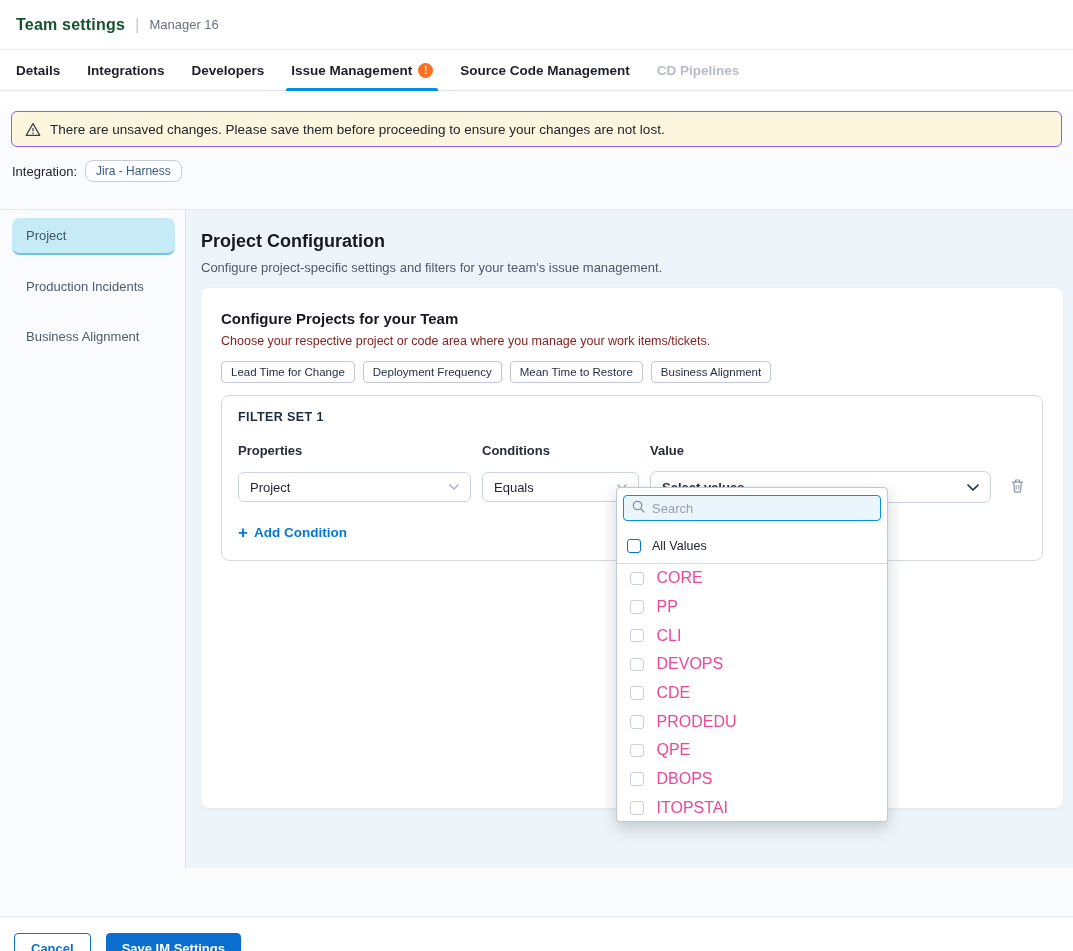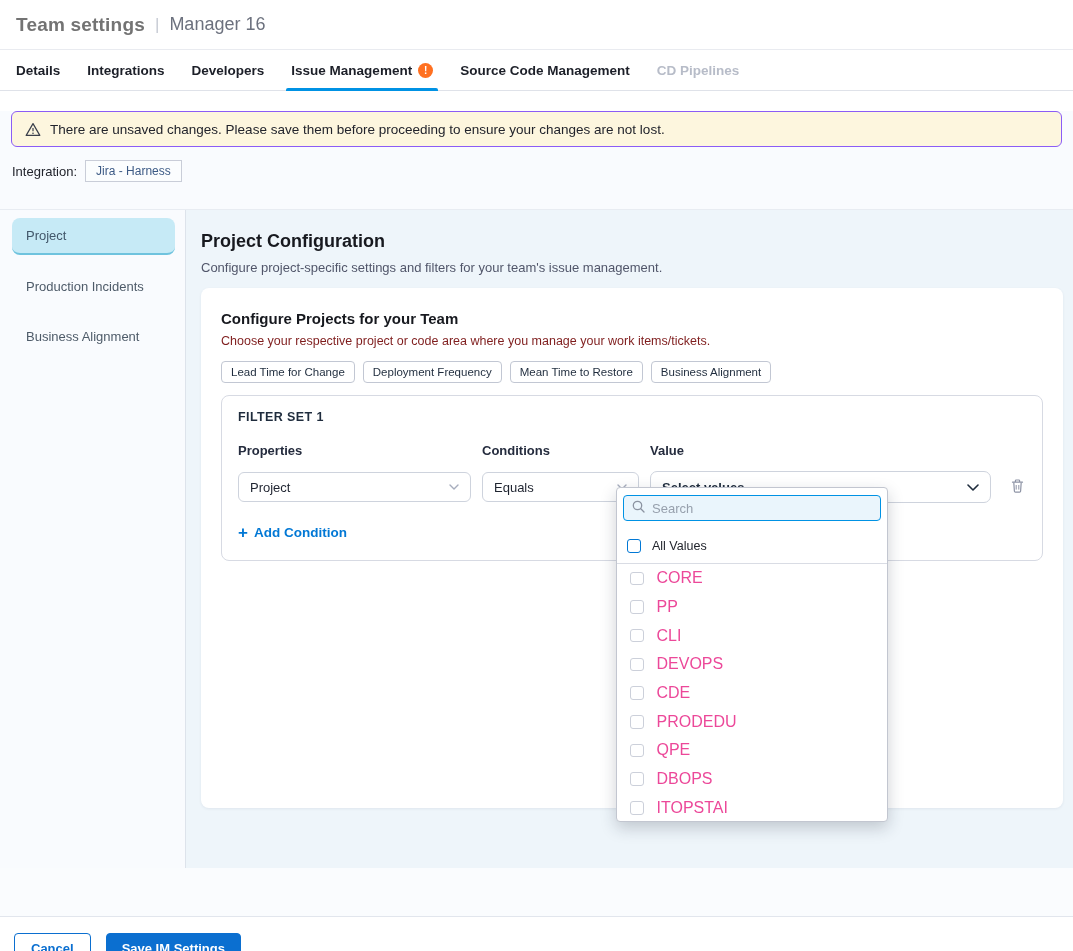--- a/index.html
+++ b/index.html
@@ -11,23 +11,23 @@
     position: relative;
     overflow: hidden;
     color: #1f2430;
   }
 
   
   .header {
     height: 50px; border-bottom: 1px solid #e9ebf0;
     display: flex; align-items: center; gap: 10px; padding: 0 16px;
   }
-  .header-title { font-size: 19px; font-weight: 700; color: #737373; letter-spacing: .2px; }
+  .header-title { font-size: 16px; font-weight: 700; color: #14532d; letter-spacing: .2px; }
   .header-sep { color: #c6cad3; font-size: 17px; font-weight: 300; }
-  .header-sub { font-size: 18px; color: #6c717e; }
+  .header-sub { font-size: 13px; color: #6c717e; }
 
   
   .tabs {
     height: 41px; border-bottom: 1px solid #dfe2e9;
     display: flex; align-items: stretch; gap: 27px; padding: 0 16px;
     background: #fff;
   }
   .tab { display: flex; align-items: center; gap: 6px; font-size: 13.5px; font-weight: 600;
          color: #1c1f28; position: relative; cursor: pointer; white-space: nowrap; }
   .tab.active::after { content: ""; position: absolute; left: -5px; right: -5px; bottom: -1px;
@@ -39,21 +39,21 @@
   
   .strip { height: 99px; background: #f9fbfe; border-bottom: 1px solid #e8ecf2; }
   .banner {
     margin: 20px 11px 0; height: 36px;
     border: 1px solid #8b5cf6; background: #fdf6de; border-radius: 6px;
     display: flex; align-items: center; gap: 9px; padding: 0 13px;
     font-size: 13.5px; color: #22242c;
   }
   .warn-icon { display: inline-flex; }
   .integration-row { display: flex; align-items: center; gap: 8px; padding: 13px 12px 0; font-size: 13px; color: #22242c; }
-  .integration-chip { border: 1px solid #c9cdd8; border-radius: 0; padding: 3px 10px;
+  .integration-chip { border: 1px solid #c9cdd8; border-radius: 8px; padding: 3px 10px;
     font-size: 12px; color: #3c5a85; background: #fbfdfe; }
 
   
   .content { display: flex; height: 658px; }
   .sidebar { width: 186px; background: #f9fbfe; border-right: 1px solid #dde3eb; padding: 8px 0 0 12px; flex: none; }
   .side-item { width: 163px; height: 37px; display: flex; align-items: center; padding-left: 14px;
     font-size: 13px; color: #4e5b69; margin-bottom: 13px; border-radius: 8px; cursor: pointer; }
   .side-item.active { background: #c6eaf6; border-bottom: 2px solid #6fc3de; color: #42576a; }
 
   .main { flex: 1; background: #eef5fa; padding: 21px 10px 0 15px; }

